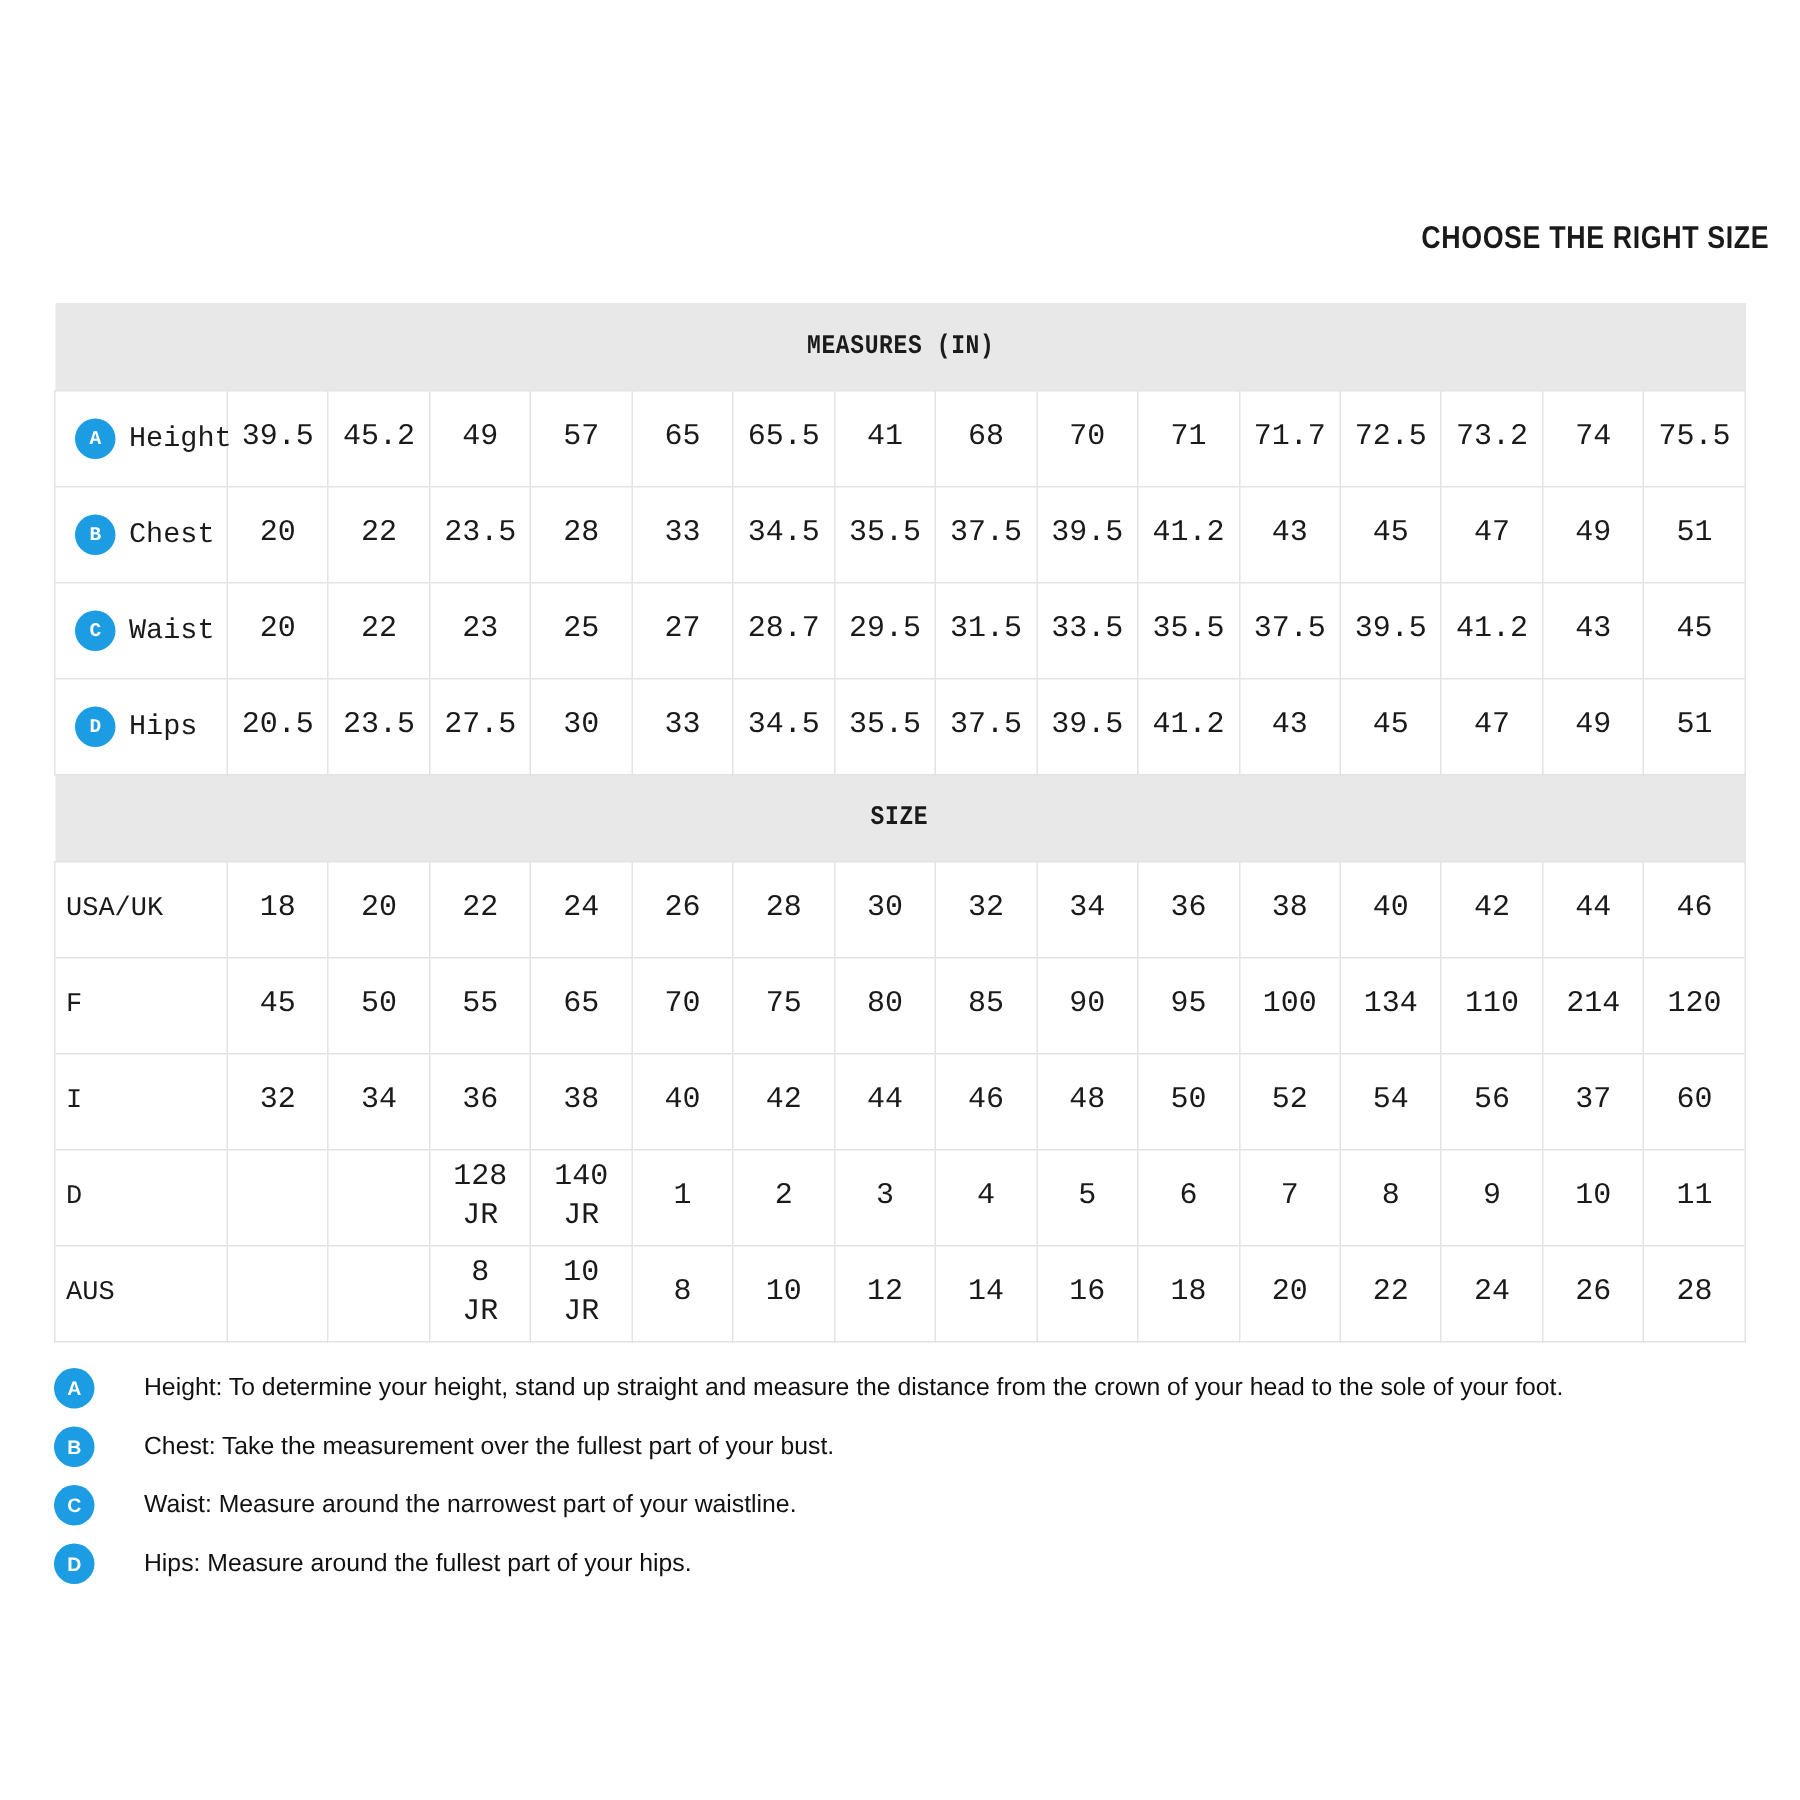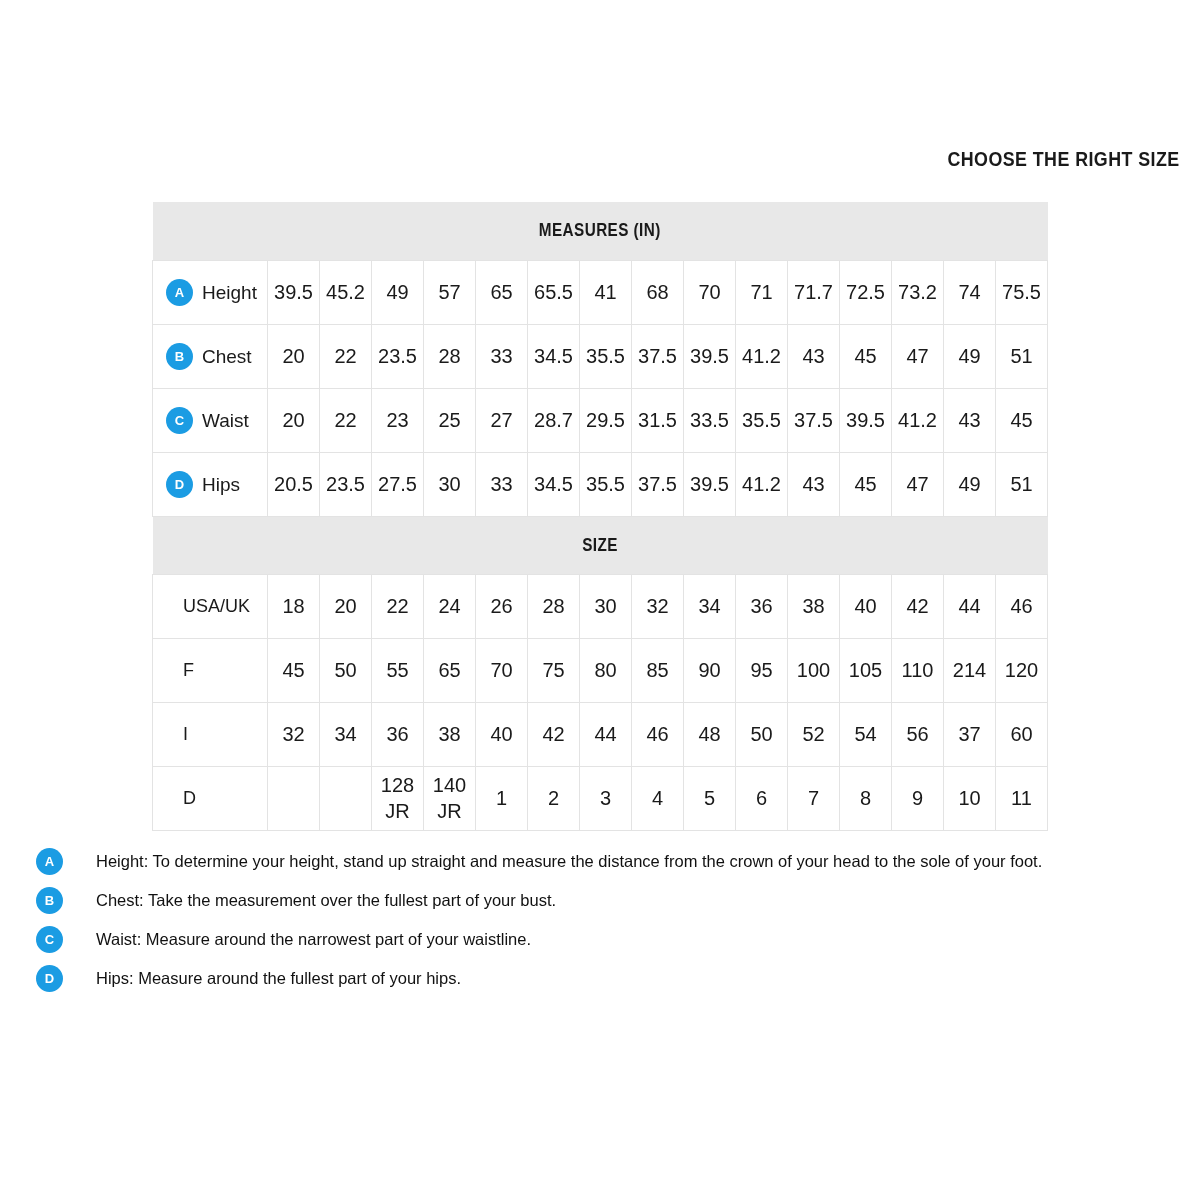--- a/index.html
+++ b/index.html
@@ -14,38 +14,38 @@
     width:1200px;height:1200px;background:#ffffff;
     font-family:"Liberation Sans",sans-serif;color:var(--text);
     overflow:hidden;
   }
   .title-wrap{text-align:right;padding-top:147px;padding-left:48px;}
   .page-title{
     display:inline-block;font-size:21px;font-weight:bold;
     letter-spacing:.5px;transform:scaleX(.85);white-space:nowrap;
   }
   table.size-chart{
-    width:896px;margin:31px auto 0;border-collapse:collapse;table-layout:fixed;
+    width:1128px;margin:31px auto 0;border-collapse:collapse;table-layout:fixed;font-family:Liberation Mono, monospace;
   }
   col.col-label{width:115px;}
   tr.band-row td{
     background:var(--band-bg);height:58px;text-align:center;border:none;padding:0;
   }
   .band-title{
     display:inline-block;font-size:18px;font-weight:bold;
     letter-spacing:.5px;transform:scaleX(.85);white-space:nowrap;
   }
   td.label-cell,td.value-cell{
     border:1px solid var(--border);height:64px;vertical-align:middle;
   }
   td.value-cell{
     text-align:center;font-size:20px;line-height:1.3;white-space:pre-line;padding:0 2px;
   }
   td.label-cell{padding-left:13px;font-size:19px;white-space:nowrap;}
-  td.label-cell.no-badge{padding-left:30px;font-size:18px;}
+  td.label-cell.no-badge{padding-left:7px;font-size:18px;}
   .badge{
     display:inline-block;width:27px;height:27px;border-radius:50%;
     background:var(--accent);color:#fff;font-size:13px;font-weight:bold;
     text-align:center;line-height:27px;vertical-align:middle;margin-right:9px;
     flex:0 0 27px;
   }
   .label-text{vertical-align:middle;}
   .notes{width:1128px;margin:17px auto 0;}
   .note{display:flex;align-items:center;margin-bottom:12px;}
   .note-text{font-size:16.5px;margin-left:24px;color:#111;}
@@ -189,21 +189,21 @@
         <td class="value-cell">50</td>
         <td class="value-cell">55</td>
         <td class="value-cell">65</td>
         <td class="value-cell">70</td>
         <td class="value-cell">75</td>
         <td class="value-cell">80</td>
         <td class="value-cell">85</td>
         <td class="value-cell">90</td>
         <td class="value-cell">95</td>
         <td class="value-cell">100</td>
-        <td class="value-cell">105</td>
+        <td class="value-cell">134</td>
         <td class="value-cell">110</td>
         <td class="value-cell">214</td>
         <td class="value-cell">120</td>
       </tr>
       <tr>
         <td class="label-cell no-badge"><span class="label-text">I</span></td>
         <td class="value-cell">32</td>
         <td class="value-cell">34</td>
         <td class="value-cell">36</td>
         <td class="value-cell">38</td>
@@ -232,20 +232,40 @@
         <td class="value-cell">3</td>
         <td class="value-cell">4</td>
         <td class="value-cell">5</td>
         <td class="value-cell">6</td>
         <td class="value-cell">7</td>
         <td class="value-cell">8</td>
         <td class="value-cell">9</td>
         <td class="value-cell">10</td>
         <td class="value-cell">11</td>
       </tr>
+      <tr>
+        <td class="label-cell no-badge"><span class="label-text">AUS</span></td>
+        <td class="value-cell"></td>
+        <td class="value-cell"></td>
+        <td class="value-cell">8
+JR</td>
+        <td class="value-cell">10
+JR</td>
+        <td class="value-cell">8</td>
+        <td class="value-cell">10</td>
+        <td class="value-cell">12</td>
+        <td class="value-cell">14</td>
+        <td class="value-cell">16</td>
+        <td class="value-cell">18</td>
+        <td class="value-cell">20</td>
+        <td class="value-cell">22</td>
+        <td class="value-cell">24</td>
+        <td class="value-cell">26</td>
+        <td class="value-cell">28</td>
+      </tr>
     </tbody>
 </table>
 
 <div class="notes">
     <div class="note">
       <span class="badge">A</span>
       <span class="note-text">Height: To determine your height, stand up straight and measure the distance from the crown of your head to the sole of your foot.</span>
     </div>
     <div class="note">
       <span class="badge">B</span>

